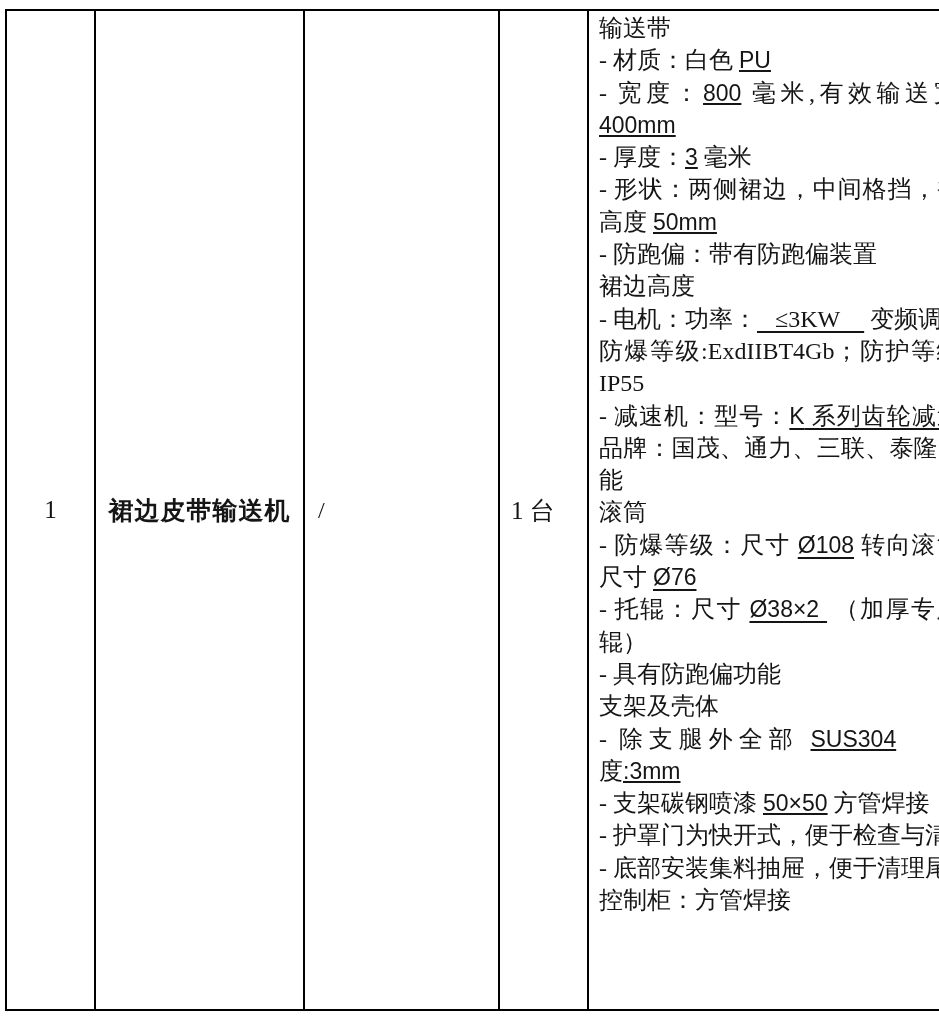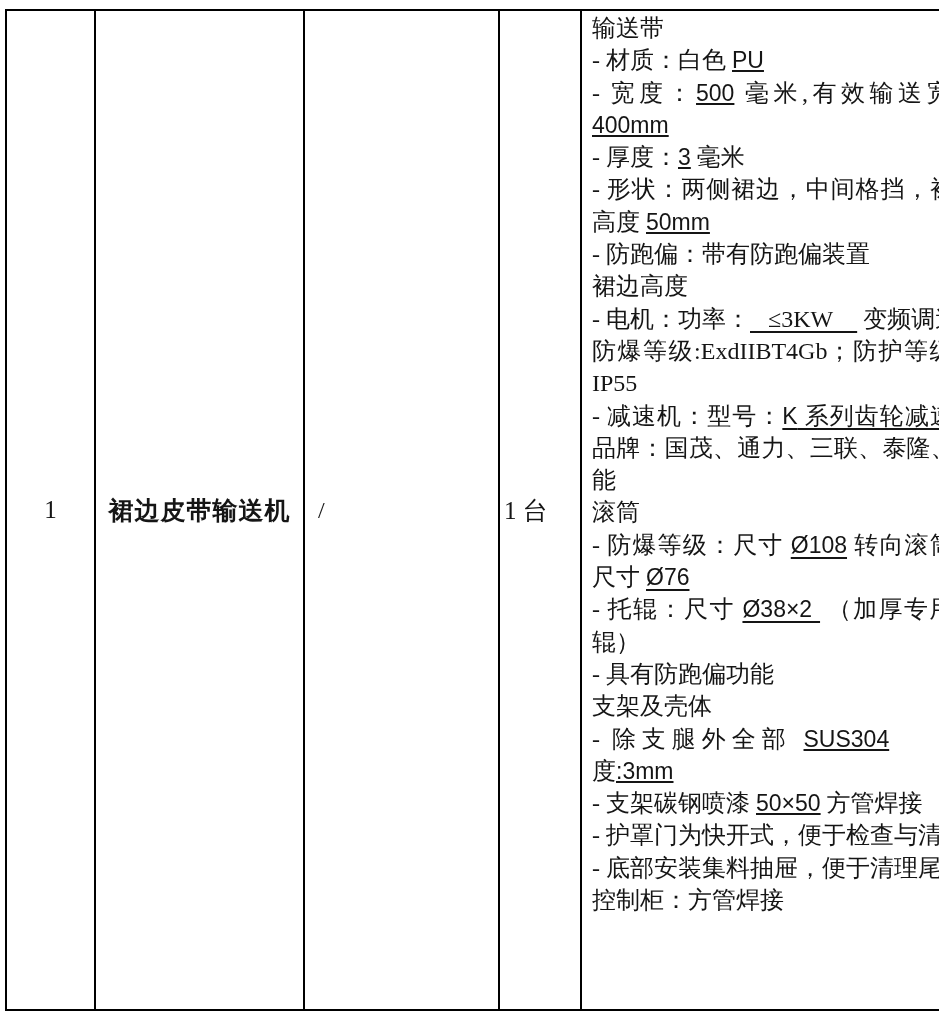--- a/index.html
+++ b/index.html
@@ -31,21 +31,21 @@
     font-size:25px;font-weight:bold;
     font-family:"Liberation Sans","DejaVu Sans",sans-serif;
     letter-spacing:1px;
   }
   td.col-model{
     width:179px;text-align:left;vertical-align:middle;
     font-size:24px;padding-left:13px;
   }
   td.col-qty{
     width:75px;text-align:left;vertical-align:middle;
-    font-size:25px;padding-left:4px;
+    font-size:25px;padding-left:11px;
   }
   td.col-spec{
     width:387px;vertical-align:top;
     padding:1px 8px 2px 10px;
   }
   .spec-paragraph{
     font-size:24px;
     line-height:32.3px;
     text-align:justify;
     text-align-last:left;
@@ -76,21 +76,21 @@
         <td class="col-model">
           <span>/</span>
         </td>
         <td class="col-qty">
           <span>1 台</span>
         </td>
         <td class="col-spec">
           <div id="spec-content">
               <div class="spec-paragraph"><span>输送带</span></div>
               <div class="spec-paragraph"><span>- 材质：白色 </span><span class="sans">PU</span></div>
-              <div class="spec-paragraph"><span>- 宽度：</span><span class="sans">500</span><span> 毫米,有效输送宽度 </span><span class="sans">400mm</span></div>
+              <div class="spec-paragraph"><span>- 宽度：</span><span class="sans">800</span><span> 毫米,有效输送宽度 </span><span class="sans">400mm</span></div>
               <div class="spec-paragraph"><span>- 厚度：</span><span class="sans">3</span><span> 毫米</span></div>
               <div class="spec-paragraph"><span>- 形状：两侧裙边，中间格挡，裙边高度 </span><span class="sans">50mm</span></div>
               <div class="spec-paragraph"><span>- 防跑偏：带有防跑偏装置</span></div>
               <div class="spec-paragraph"><span>裙边高度</span></div>
               <div class="spec-paragraph"><span>- 电机：功率：</span><span class="u">&nbsp;&nbsp;&nbsp;≤3KW&nbsp;&nbsp;&nbsp;&nbsp;</span><span> 变频调速</span></div>
               <div class="spec-paragraph"><span>防爆等级:ExdIIBT4Gb；防护等级：IP55</span></div>
               <div class="spec-paragraph"><span>- 减速机：型号：</span><span class="u sans">K</span><span class="u"> 系列齿轮减速机</span><span>品牌：国茂、通力、三联、泰隆、博能</span></div>
               <div class="spec-paragraph"><span>滚筒</span></div>
               <div class="spec-paragraph"><span>- 防爆等级：尺寸 </span><span class="u sans">Ø108</span><span> 转向滚筒：尺寸 </span><span class="u sans">Ø76</span></div>
               <div class="spec-paragraph"><span>- 托辊：尺寸 </span><span class="u sans">Ø38×2&nbsp;</span><span> （加厚专用托辊）</span></div>

